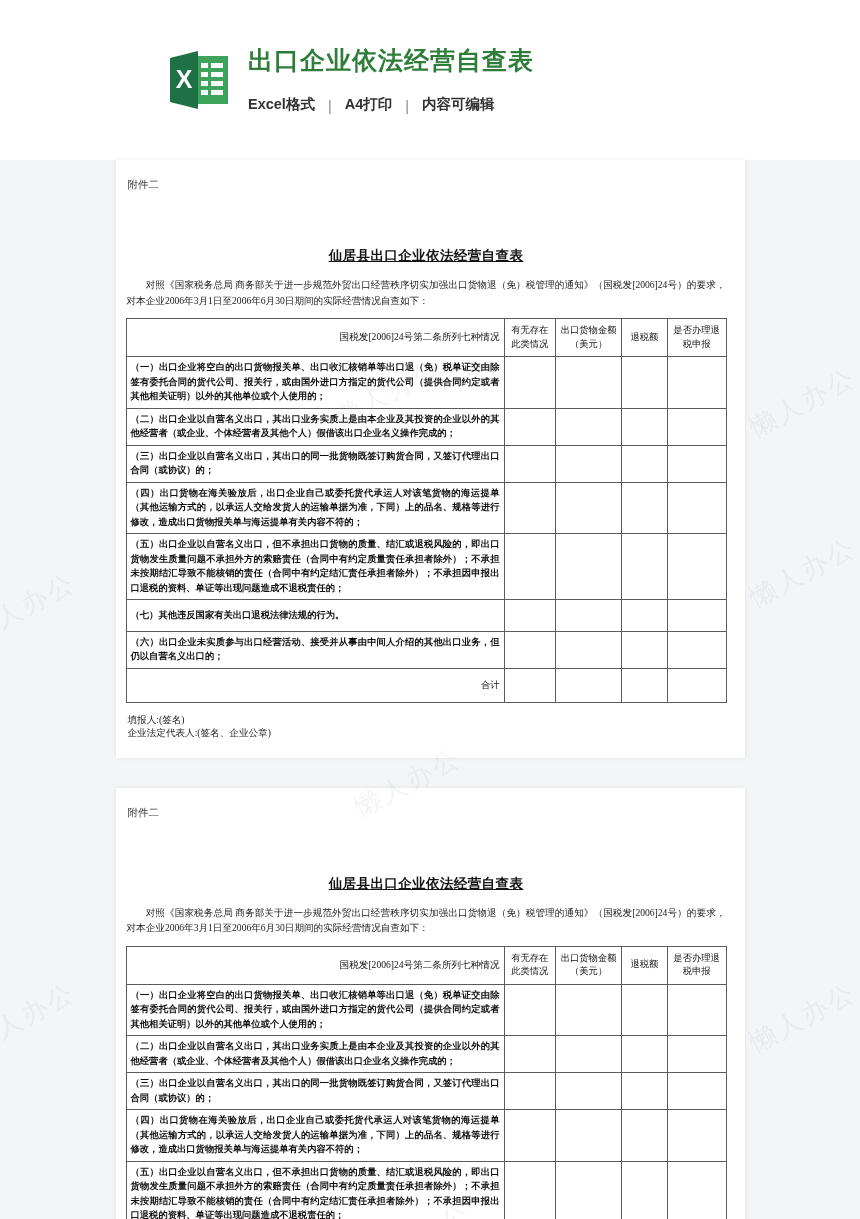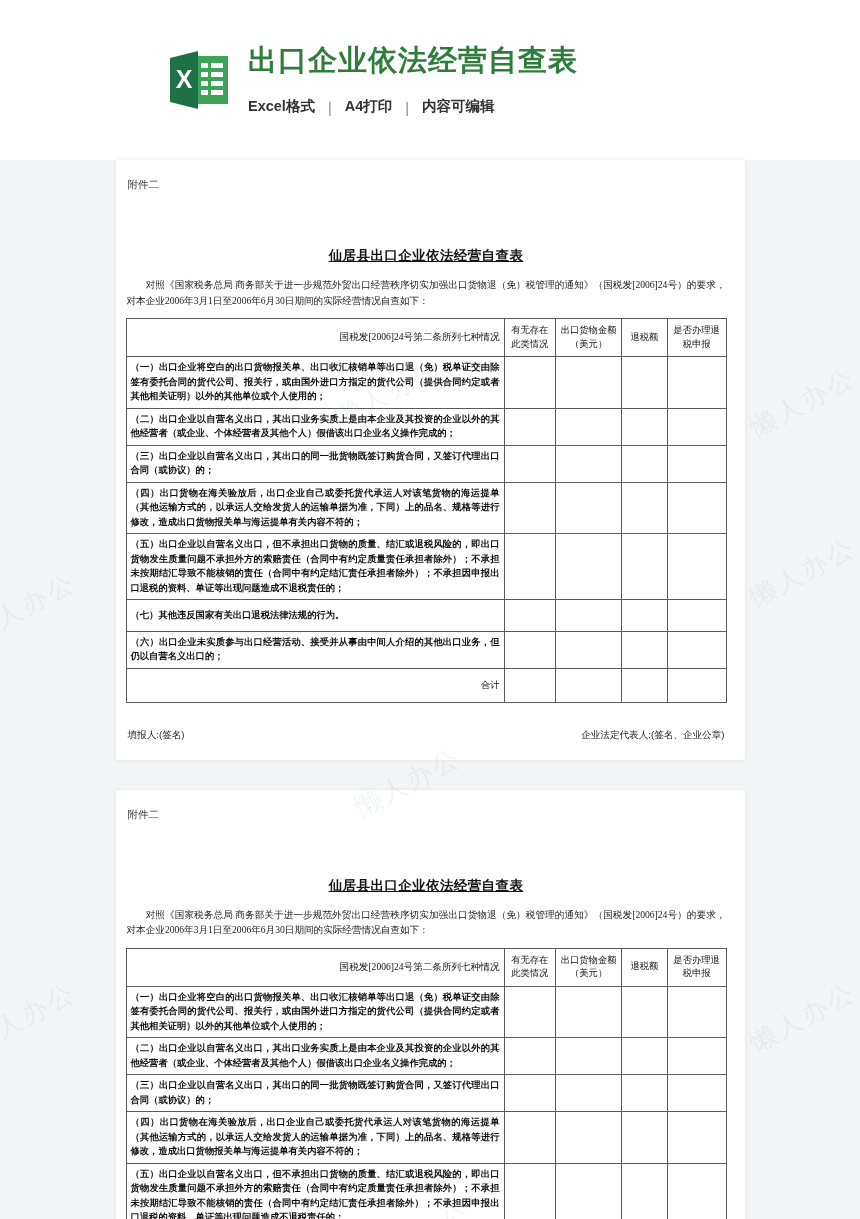--- a/index.html
+++ b/index.html
@@ -25,21 +25,21 @@
     position: relative;
     flex: 0 0 auto;
     margin-right: 16px;
   }
   .xls-icon .leaf {
     position: absolute; left: 0; top: 0;
     width: 62px; height: 58px;
   }
   .banner-text { display: flex; flex-direction: column; justify-content: center; }
   .banner-title {
-    font-size: 29px;
+    font-size: 25px;
     font-weight: bold;
     color: #2e7d3a;
     letter-spacing: 1px;
     line-height: 1.15;
     margin-bottom: 20px;
     white-space: nowrap;
   }
   .banner-sub {
     font-size: 14.5px;
     font-weight: bold;
@@ -130,25 +130,26 @@
   }
   table.form td.blank { }
   table.form td.total {
     text-align: right;
     padding: 10px 4px;
   }
 
   .sig-row {
     display: flex;
     justify-content: space-between;
-    font-family: Liberation Sans, sans-serif;
+    font-family: Liberation Serif, serif;
     font-size: 9.6px;
     color: #1a1a1a;
-    margin-top: 26px;
+    margin-top: 11px;
     padding: 0 2px;
+    flex-direction: column;
   }
 
   
   .wm {
     position: absolute;
     font-family: "Liberation Serif", "DejaVu Serif", serif;
     font-size: 26px;
     color: rgba(120,125,135,0.085);
     white-space: nowrap;
     pointer-events: none;

